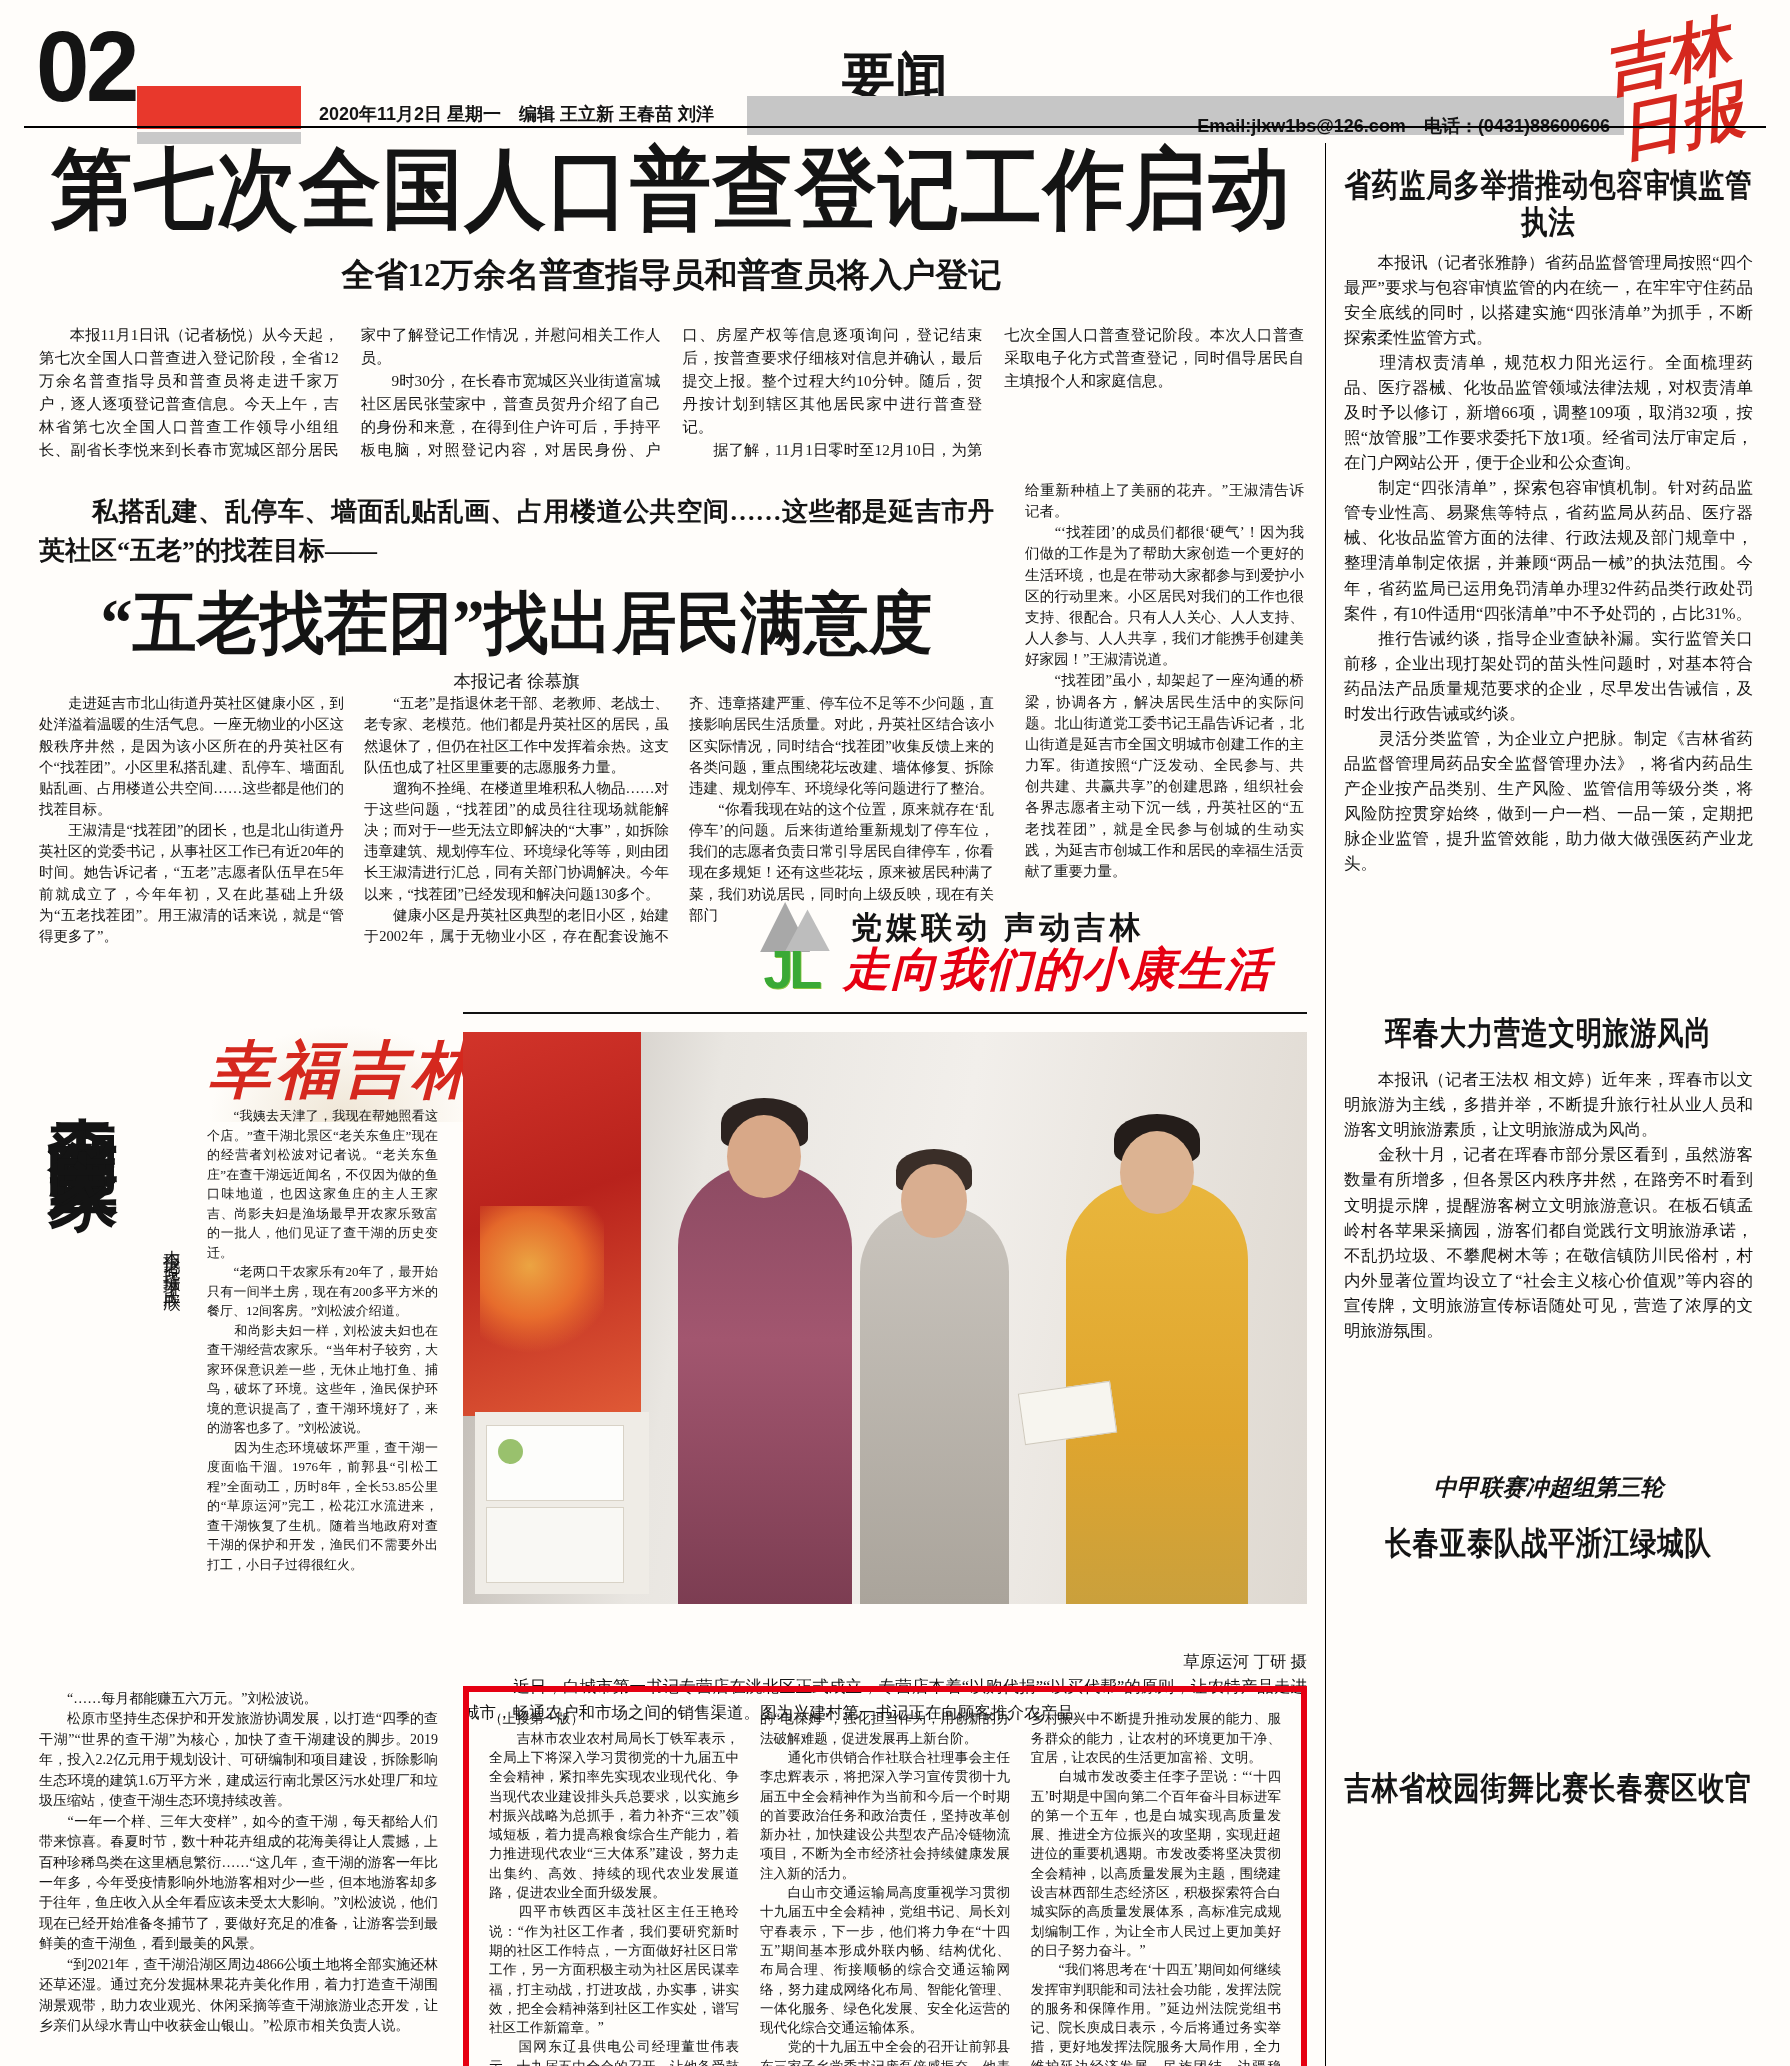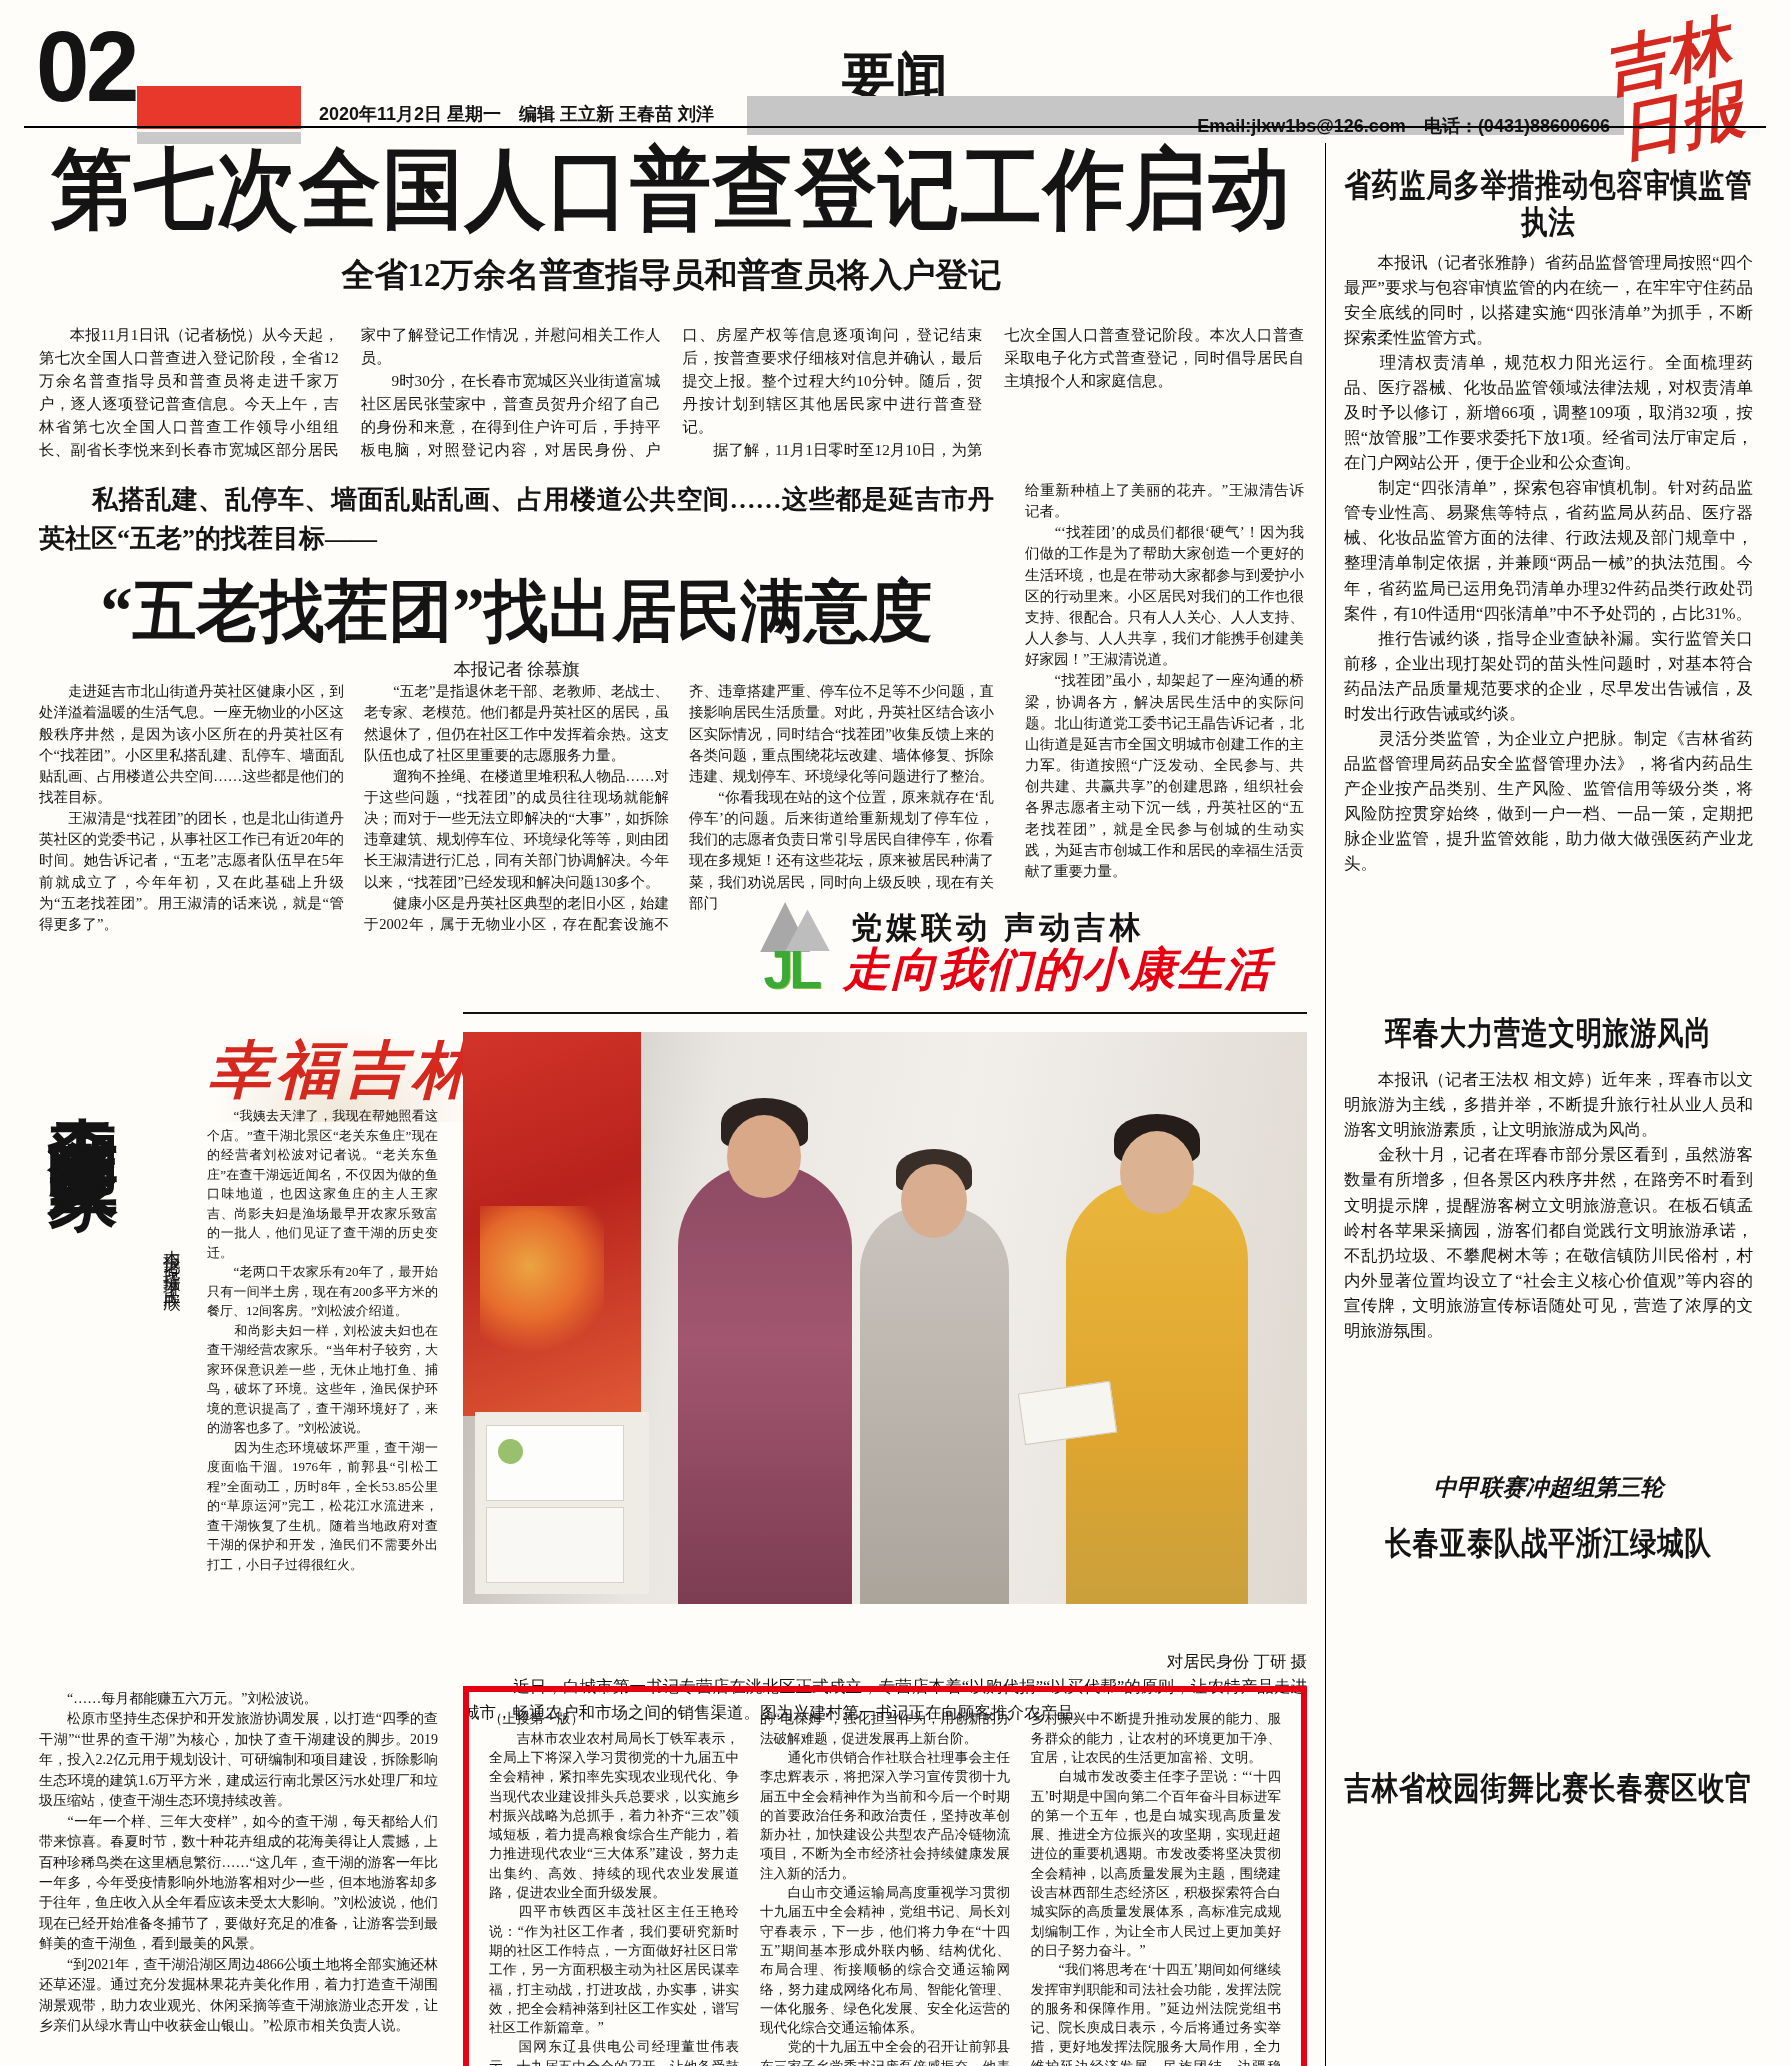--- a/index.html
+++ b/index.html
@@ -21,21 +21,21 @@
   .vdivider{left:1325px;top:143px;width:1.2px;height:2397px;background:#000;}
 
   
   .lead{left:39px;top:144px;width:1265px;}
   .lead-headline{text-align:center;font-weight:bold;font-size:81px;line-height:1.05;letter-spacing:1.7px;transform:scaleY(1.08);transform-origin:center top;}
   .lead-subhead{text-align:center;font-weight:bold;font-size:33px;margin-top:24px;}
   .lead-body{margin-top:26px;column-count:4;column-gap:22px;font-size:15.3px;line-height:1.5;height:164px;overflow:hidden;}
 
   
   .wulao{left:39px;top:480px;width:1265px;height:526px;}
-  .wulao-left{position:absolute;left:0;top:0;width:955px;}
+  .wulao-left{position:absolute;left:0;top:12px;width:955px;}
   .kicker{font-weight:bold;font-size:26px;line-height:1.5;}
   .wl-headline{text-align:center;font-weight:bold;font-size:64px;line-height:1.05;margin-top:18px;transform:scaleY(1.05);transform-origin:center top;}
   .wl-byline{text-align:center;font-size:17.4px;margin-top:14px;}
   .wl-body{column-count:3;column-gap:20px;font-size:14.5px;line-height:1.46;height:284px;overflow:hidden;}
   .wulao-right{position:absolute;right:0;top:0;width:279px;height:526px;font-size:14.5px;line-height:1.46;overflow:hidden;}
 
   
   .banner-logo{left:694px;top:902px;width:612px;height:97px;}
   .jl-icon{position:absolute;left:62px;top:0;width:79px;height:97px;}
   .peak{position:absolute;background:#a8a8a8;}
@@ -173,21 +173,21 @@
     <div class="ph-person1-head"></div>
     <div class="ph-person2"></div>
     <div class="ph-person2-hair"></div>
     <div class="ph-person2-head"></div>
     <div class="ph-person3"></div>
     <div class="ph-person3-hair"></div>
     <div class="ph-person3-head"></div>
     <div class="ph-papers"></div>
   </div>
   <div class="abs photo-caption pre">
-    <span class="caption-credit">对居民身份 丁研 摄</span>
+    <span class="caption-credit">草原运河 丁研 摄</span>
     <span>　　近日，白城市第一书记专营店在洮北区正式成立，专营店本着“以购代捐”“以买代帮”的原则，让农特产品走进城市，畅通农户和市场之间的销售渠道。图为兴建村第一书记正在向顾客推介农产品。</span>
   </div>
 
   <div class="abs redbox pre">（上接第一版）
 　　吉林市农业农村局局长丁铁军表示，全局上下将深入学习贯彻党的十九届五中全会精神，紧扣率先实现农业现代化、争当现代农业建设排头兵总要求，以实施乡村振兴战略为总抓手，着力补齐“三农”领域短板，着力提高粮食综合生产能力，着力推进现代农业“三大体系”建设，努力走出集约、高效、持续的现代农业发展道路，促进农业全面升级发展。
 　　四平市铁西区丰茂社区主任王艳玲说：“作为社区工作者，我们要研究新时期的社区工作特点，一方面做好社区日常工作，另一方面积极主动为社区居民谋幸福，打主动战，打进攻战，办实事，讲实效，把全会精神落到社区工作实处，谱写社区工作新篇章。”
 　　国网东辽县供电公司经理董世伟表示，十九届五中全会的召开，让他备受鼓舞。下一步他将努力当好经济社会发展的“电保姆”，强化担当作为，用创新的办法破解难题，促进发展再上新台阶。
 　　通化市供销合作社联合社理事会主任李忠辉表示，将把深入学习宣传贯彻十九届五中全会精神作为当前和今后一个时期的首要政治任务和政治责任，坚持改革创新办社，加快建设公共型农产品冷链物流项目，不断为全市经济社会持续健康发展注入新的活力。
 　　白山市交通运输局高度重视学习贯彻十九届五中全会精神，党组书记、局长刘守春表示，下一步，他们将力争在“十四五”期间基本形成外联内畅、结构优化、布局合理、衔接顺畅的综合交通运输网络，努力建成网络化布局、智能化管理、一体化服务、绿色化发展、安全化运营的现代化综合交通运输体系。
 　　党的十九届五中全会的召开让前郭县东三家子乡党委书记庞磊倍感振奋，他表示，今后一定以全会精神为指引，在推进乡村振兴中不断提升推动发展的能力、服务群众的能力，让农村的环境更加干净、宜居，让农民的生活更加富裕、文明。

